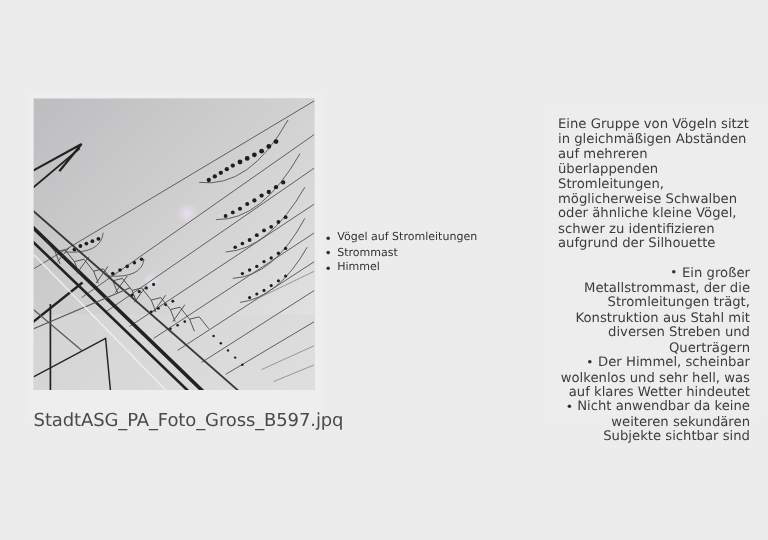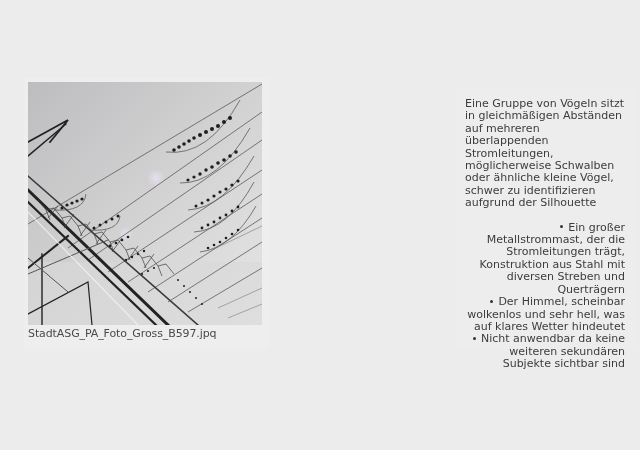--- a/index.html
+++ b/index.html
@@ -18,22 +18,22 @@
     }
     .photo {
       position: absolute; left: 28px; top: 82px;
       width: 234px; height: 243px;
       background: #c9c9ca;
       overflow: hidden;
       cursor: pointer;
     }
     .photo svg { display: block; width: 234px; height: 243px; }
     .caption {
-      position: absolute; left: 28px; top: 327px;
-      font-size: 11px; color: #4a4a4a; letter-spacing: -0.1px;
+      position: absolute; left: 28px; top: 341px;
+      font-size: 15px; color: #4a4a4a; letter-spacing: -0.1px;
       white-space: nowrap;
     }
 
     .tags {
       position: absolute; left: 270px; top: 192px;
       list-style: none;
       font-size: 9.2px; color: #333; line-height: 12.5px;
     }
     .tags li { display: flex; align-items: center; white-space: nowrap; }
     .tags .bullet {
@@ -218,20 +218,34 @@
       <g stroke="#7a7a7a" stroke-width="0.6" fill="none">
         <path d="M190 226 L234 206"></path>
         <path d="M200 236 L234 222"></path>
         <path d="M184 168 L234 144"></path>
       </g>
     </svg>
   </div>
 
   <div class="caption">StadtASG_PA_Foto_Gross_B597.jpq</div>
 
+  <ul class="tags">
+    <li>
+      <span class="bullet"></span>
+      <span>Vögel auf Stromleitungen</span>
+    </li>
+    <li>
+      <span class="bullet"></span>
+      <span>Strommast</span>
+    </li>
+    <li>
+      <span class="bullet"></span>
+      <span>Himmel</span>
+    </li>
+  </ul>
 
   <div class="desc-card"></div>
 
   <div class="description">
     <p class="para">Eine Gruppe von Vögeln sitzt in gleichmäßigen Abständen auf mehreren überlappenden Stromleitungen, möglicherweise Schwalben oder ähnliche kleine Vögel, schwer zu identifizieren aufgrund der Silhouette</p>
     <ul class="details">
       <li><span class="bullet"></span><span>Ein großer Metallstrommast, der die Stromleitungen trägt, Konstruktion aus Stahl mit diversen Streben und Querträgern</span></li>
       <li><span class="bullet"></span><span>Der Himmel, scheinbar wolkenlos und sehr hell, was auf klares Wetter hindeutet</span></li>
       <li><span class="bullet"></span><span>Nicht anwendbar da keine weiteren sekundären Subjekte sichtbar sind</span></li>
     </ul>

